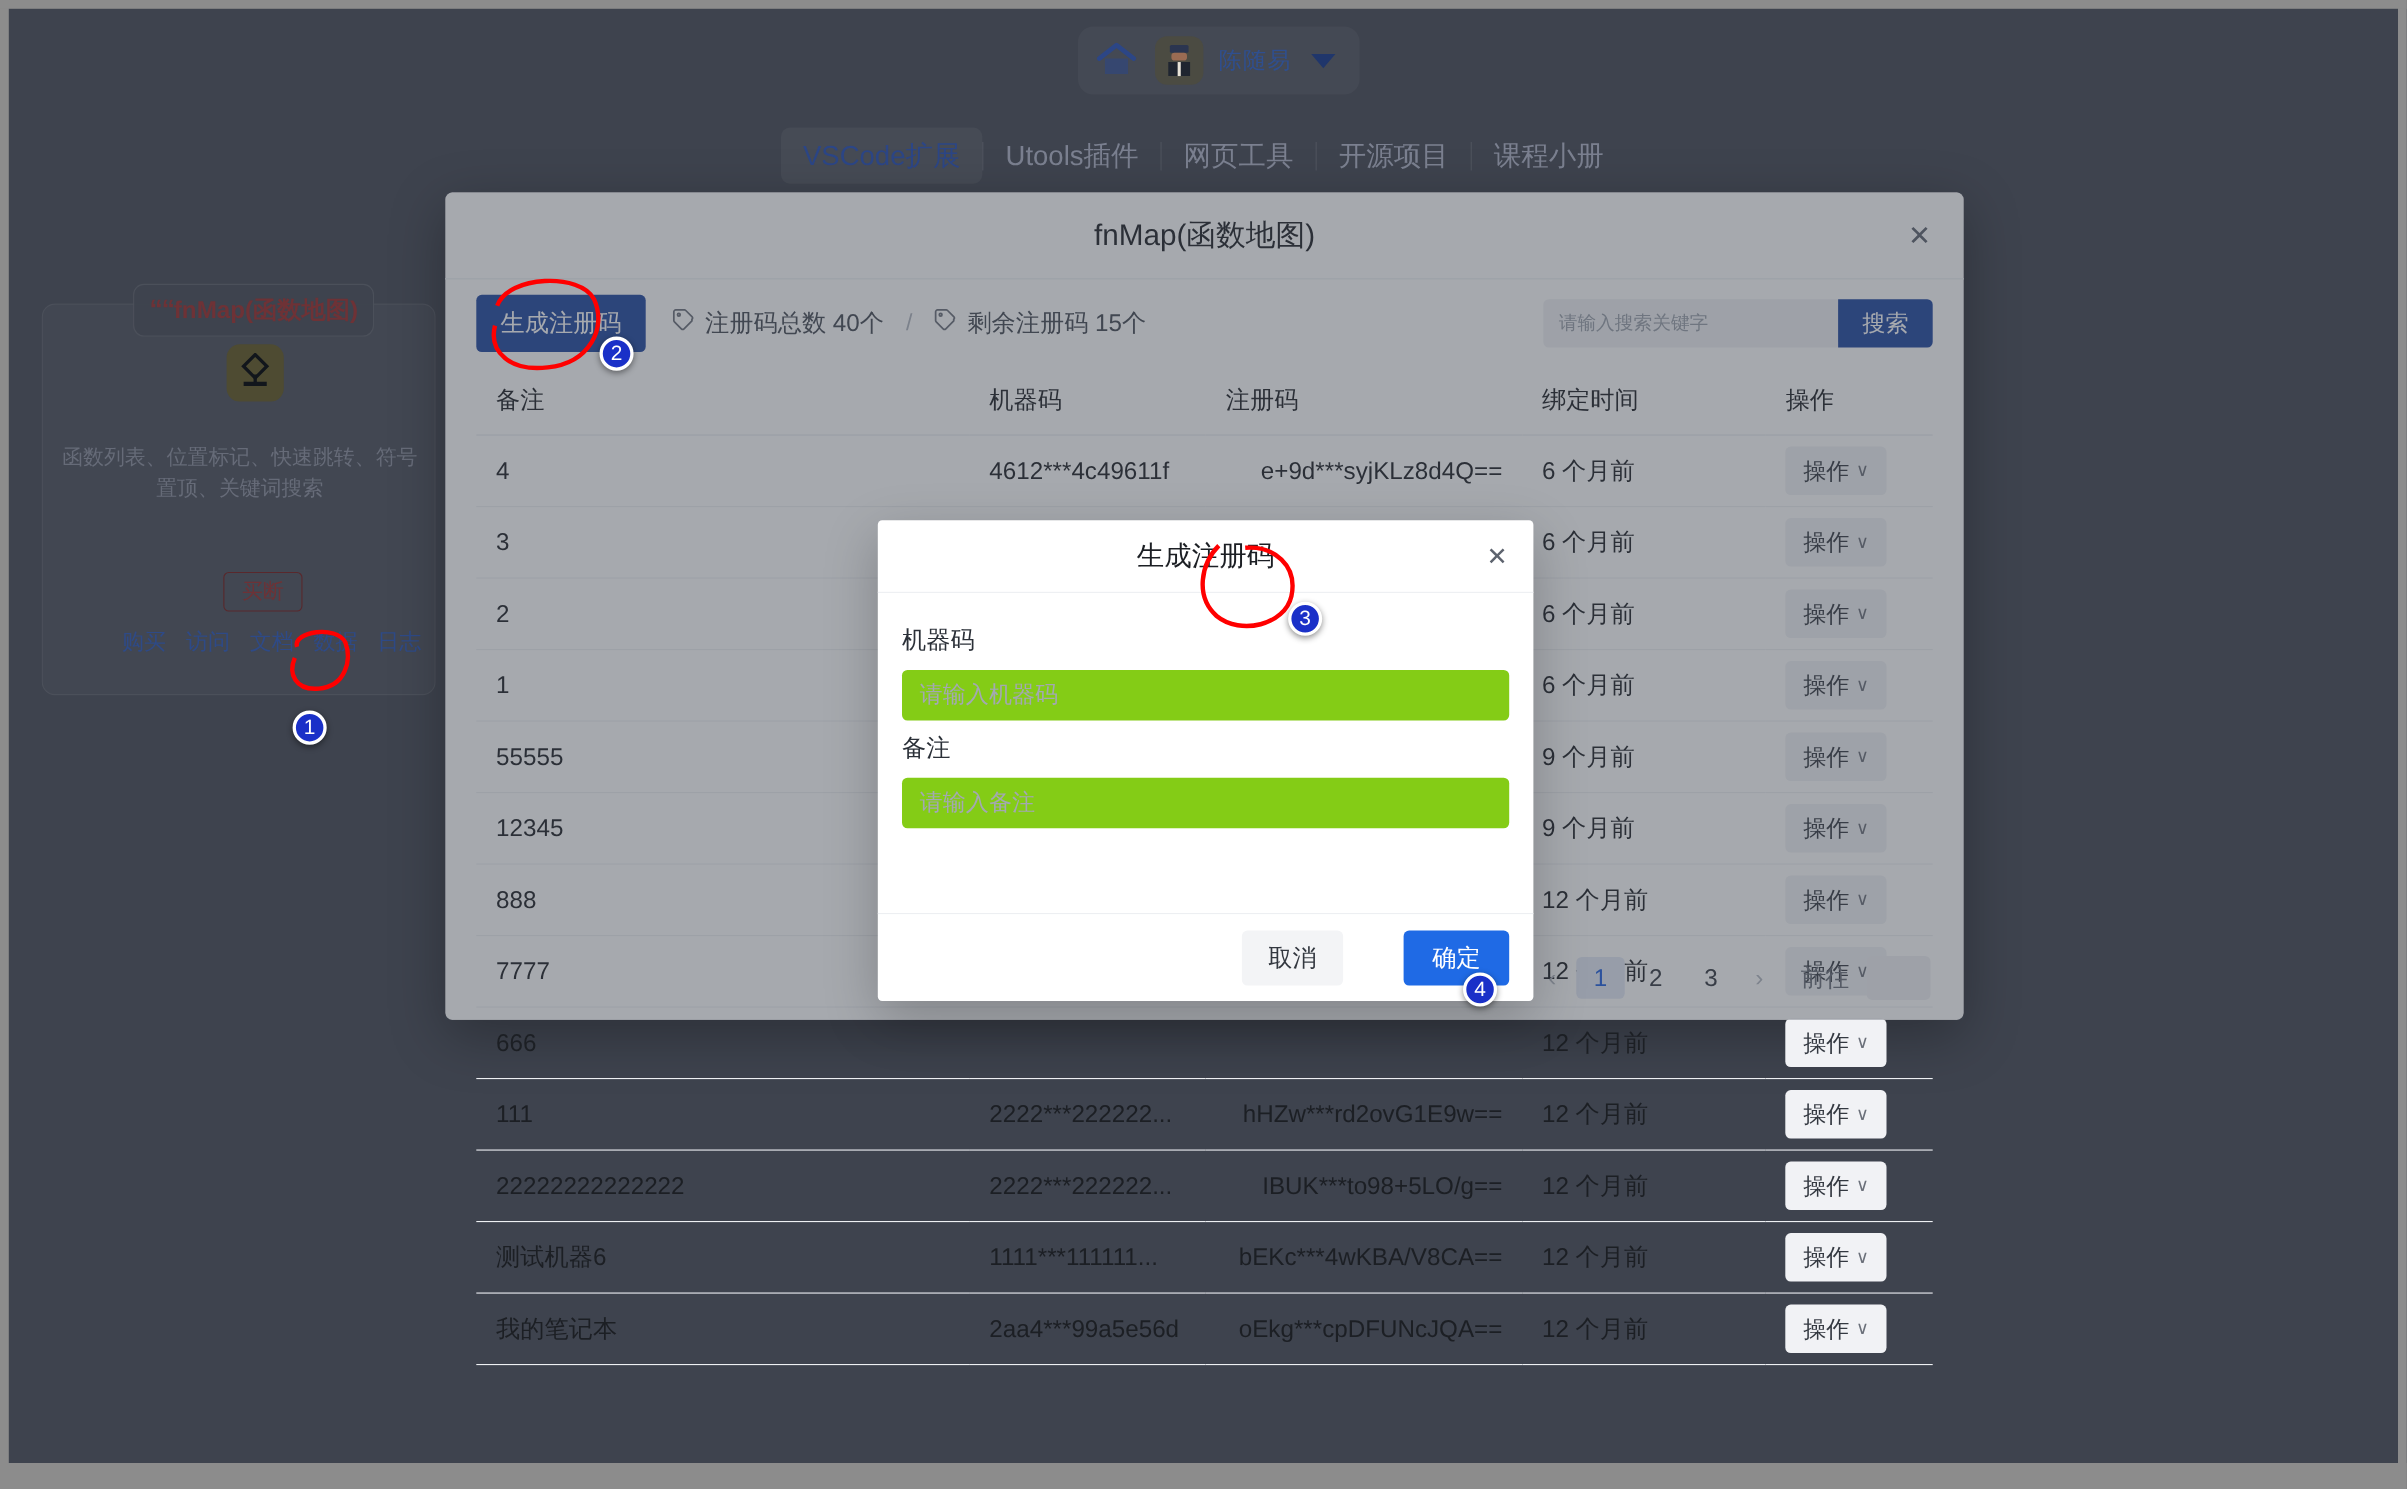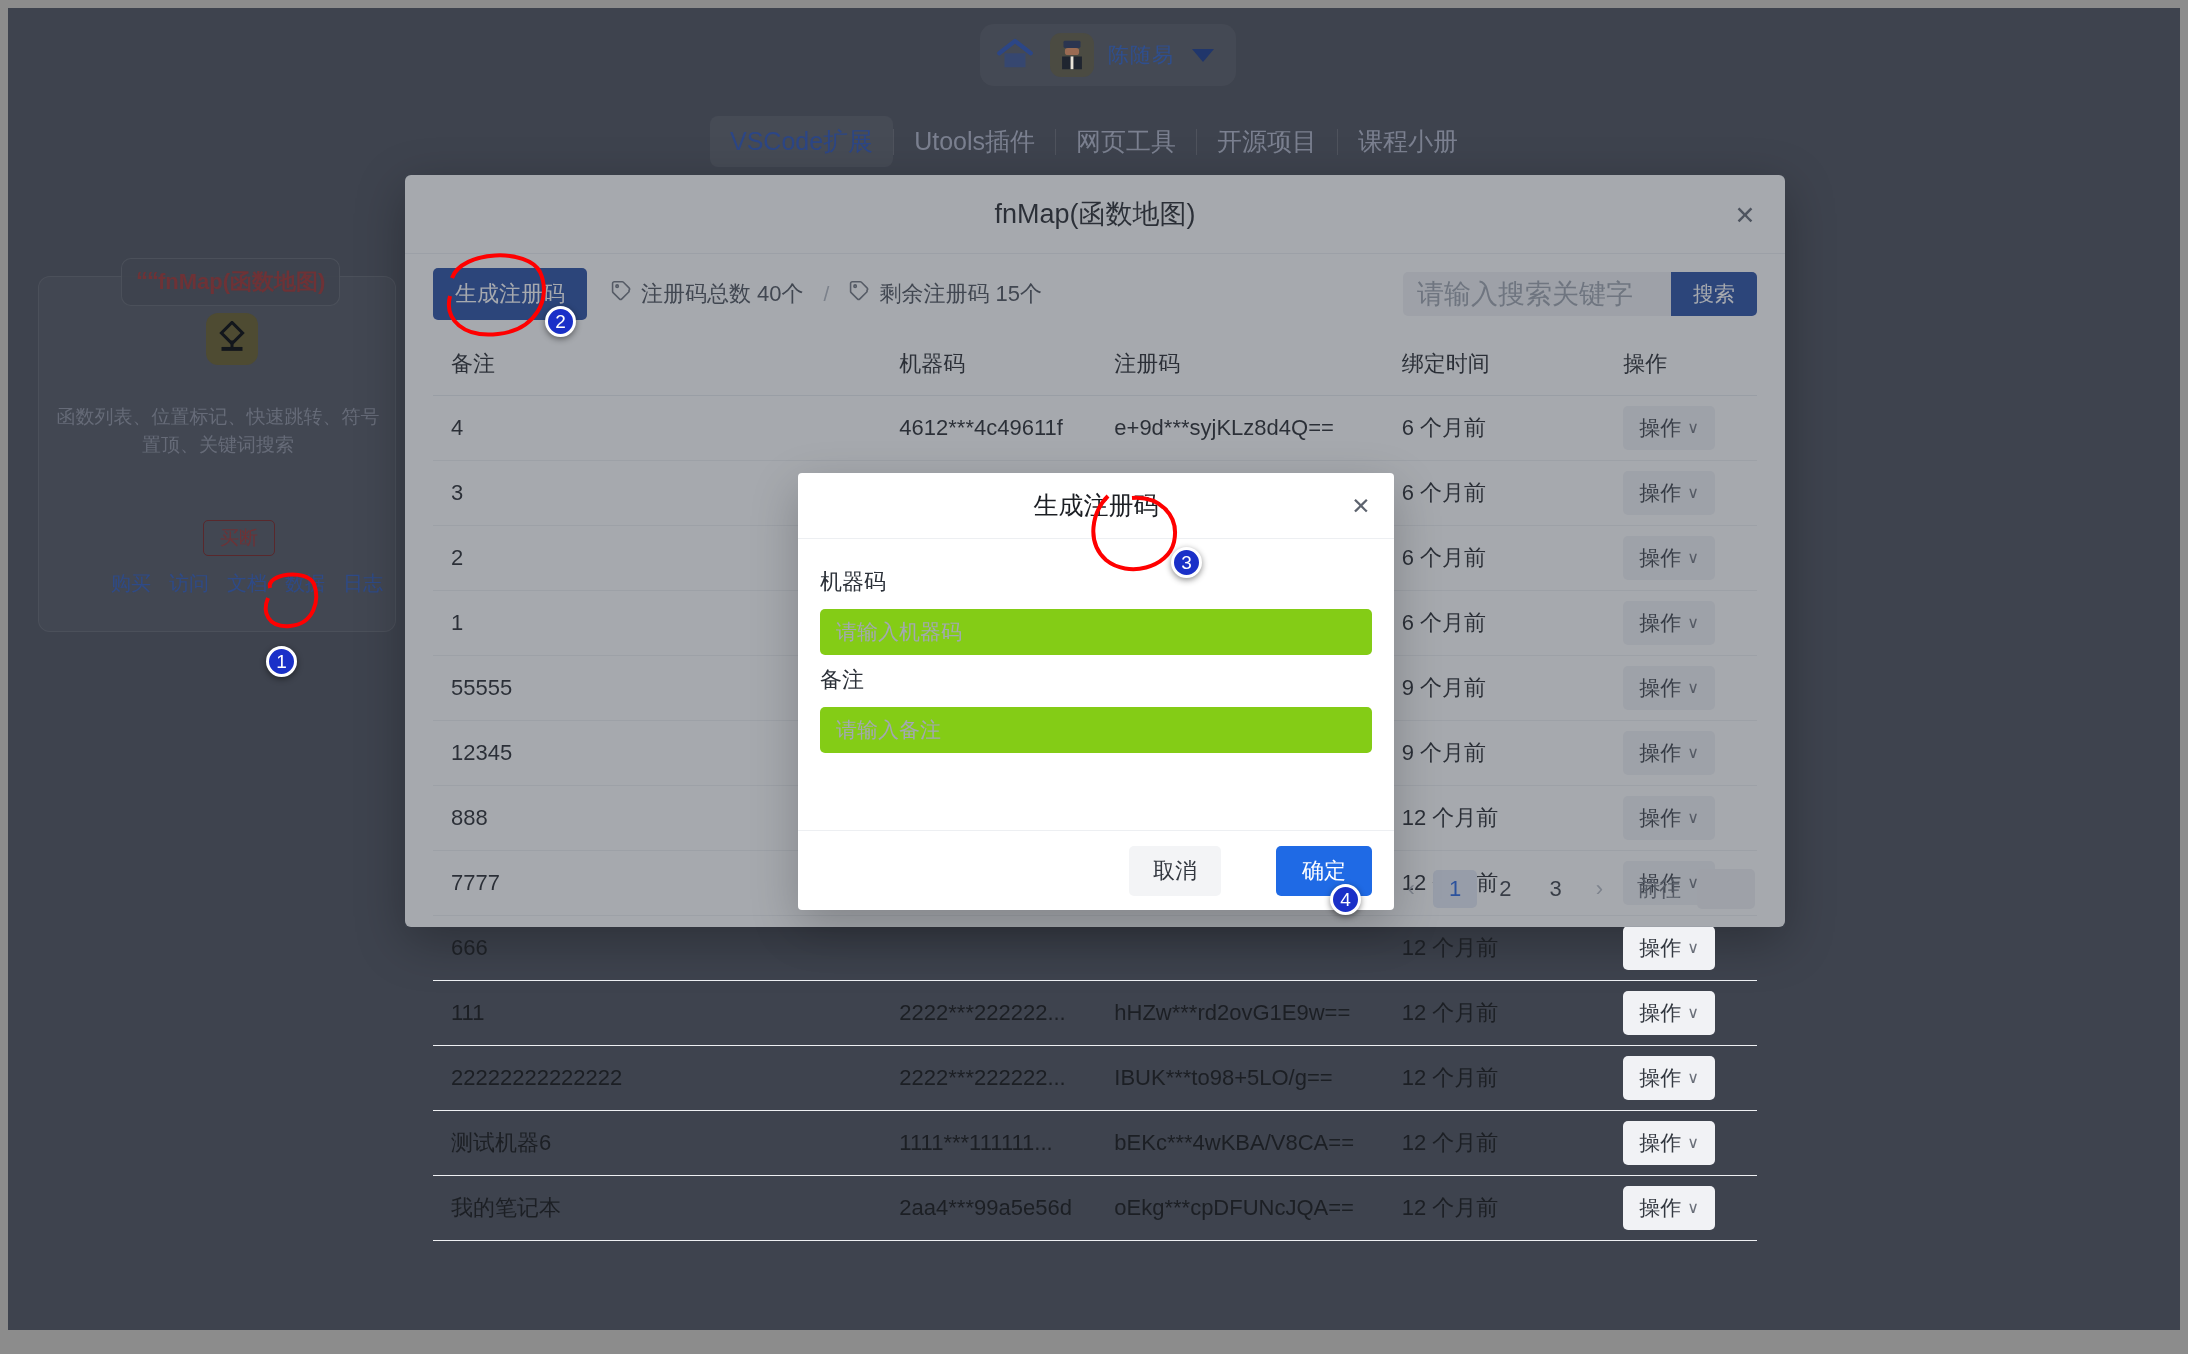--- a/index.html
+++ b/index.html
@@ -141,21 +141,21 @@
   }
   .stat { display: flex; align-items: center; gap: 9px; }
   .stat-sep { color: #b0b5be; font-size: 21px; padding: 0 6px; }
   .search-wrap {
     position:absolute; right: 28px; top: 18px;
     display: flex; align-items: center;
   }
   .search-input {
     width: 268px; height: 44px; border: none; outline: none;
     background: #f0f1f4; color: #1c1f24;
-    font-size: 27px; padding: 0 14px; border-radius: 5px 0 0 5px;
+    font-size: 17px; padding: 0 14px; border-radius: 5px 0 0 5px;
     font-family: inherit;
   }
   .search-input::placeholder { color: #9aa0aa; }
   .btn-search {
     height: 44px; background: #1f46a0; color: #fff; border: none;
     font-size: 21px; padding: 0 22px; border-radius: 0 5px 5px 0;
     font-family: inherit;
   }
 
   
@@ -168,21 +168,21 @@
     border-bottom: 1px solid #e8eaee;
   }
   table.reg-table td {
     font-size: 22px; color: #1c1f24;
     padding: 10px 18px; height: 58px;
     border-bottom: 1px solid #eef0f3;
     overflow: hidden; text-overflow: ellipsis; white-space: nowrap;
   }
   th.c-remark, td.c-remark { width: 340px; }
   th.c-machine, td.c-machine { width: 163px; }
-  th.c-code,    td.c-code    { width: 218px; }
+  th.c-code,    td.c-code    { width: 218px; text-align: right; }
   th.c-time,    td.c-time    { width: 168px; }
   th.c-ops,     td.c-ops     { width: 115px; }
   .op-btn {
     display:inline-flex; align-items:center; gap: 6px;
     background: #f1f2f5; border-radius: 5px;
     padding: 8px 16px; font-size: 21px; color: #343941;
   }
   .chev { font-size: 16px; color: #6b707a; }
 
   

